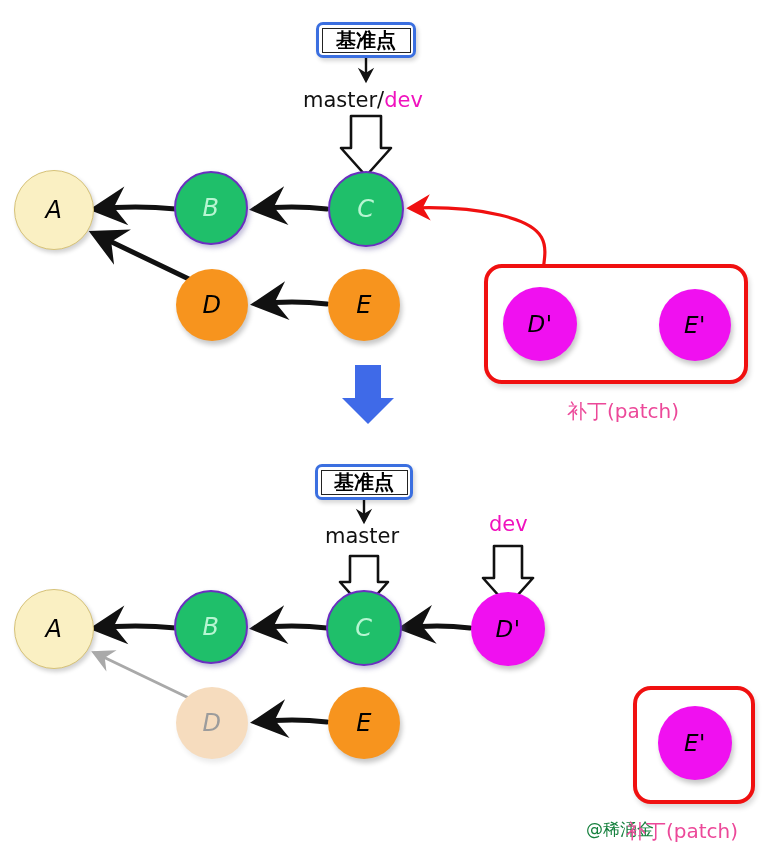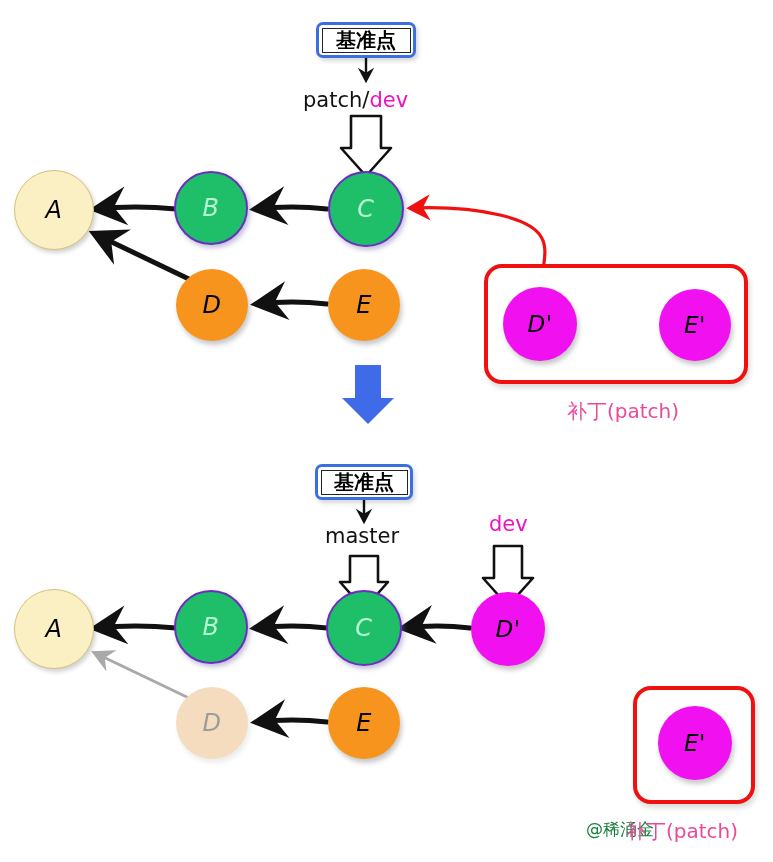--- a/index.html
+++ b/index.html
@@ -184,21 +184,21 @@
     <path d="M470,628 Q437,624 404,628" stroke="#111111" stroke-width="5" fill="none" stroke-linecap="round" marker-end="url(#blackhead)"></path>
     <path d="M327,722 Q292,718 257,722" stroke="#111111" stroke-width="5" fill="none" stroke-linecap="round" marker-end="url(#blackhead)"></path>
     <path d="M193,700 L95,653" stroke="#a9a9a9" stroke-width="3" fill="none" stroke-linecap="round" marker-end="url(#greyhead)"></path>
   </svg>
 
   <div class="baseline-box" style="left:316px; top:22px; width:100px; height:36px;">
     <div class="inner">基准点</div>
   </div>
 
   <div class="label branch-label" style="left:303px; top:88px;">
-    <span>patch/</span><span class="branch-dev">dev</span>
+    <span>master/</span><span class="branch-dev">dev</span>
   </div>
 
   <div class="node node-cream" style="left:14px; top:170px; width:80px; height:80px; font-size:24px;">
     <span>A</span>
   </div>
 
   <div class="node node-green" style="left:174px; top:171px; width:74px; height:74px; font-size:24px;">
     <span>B</span>
   </div>
 

